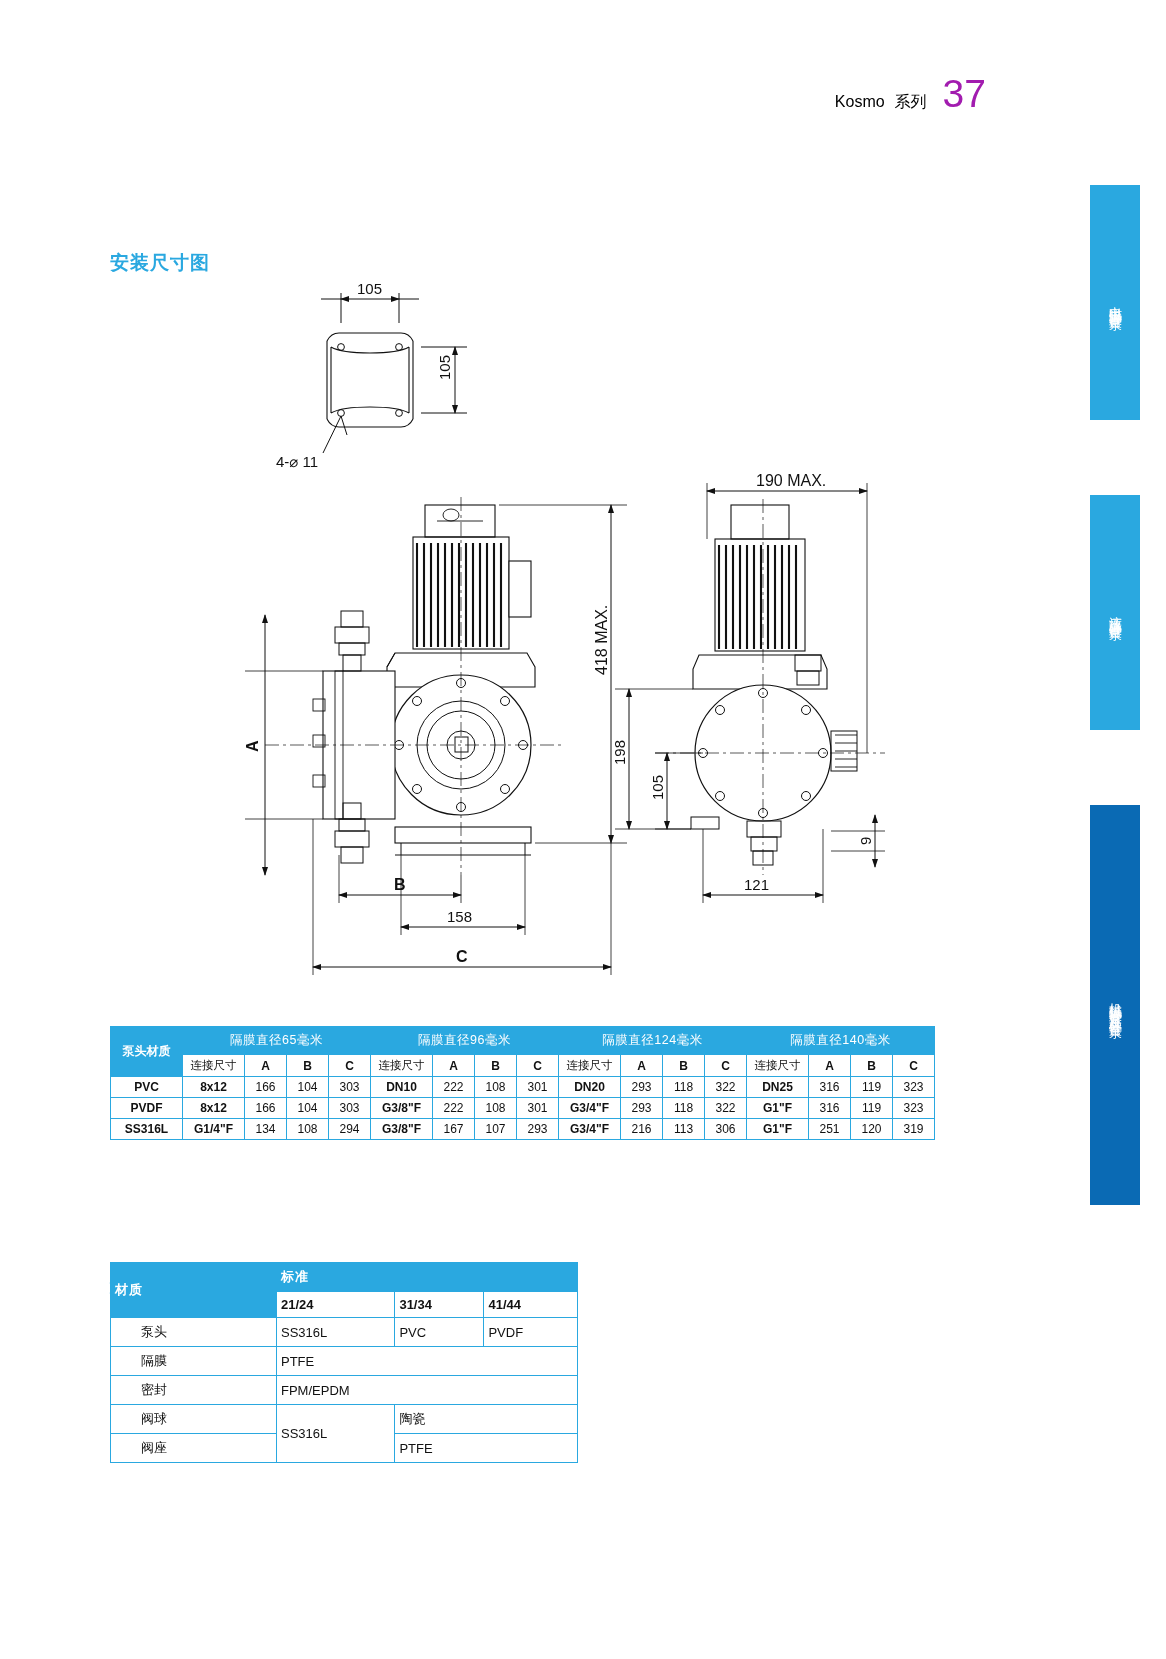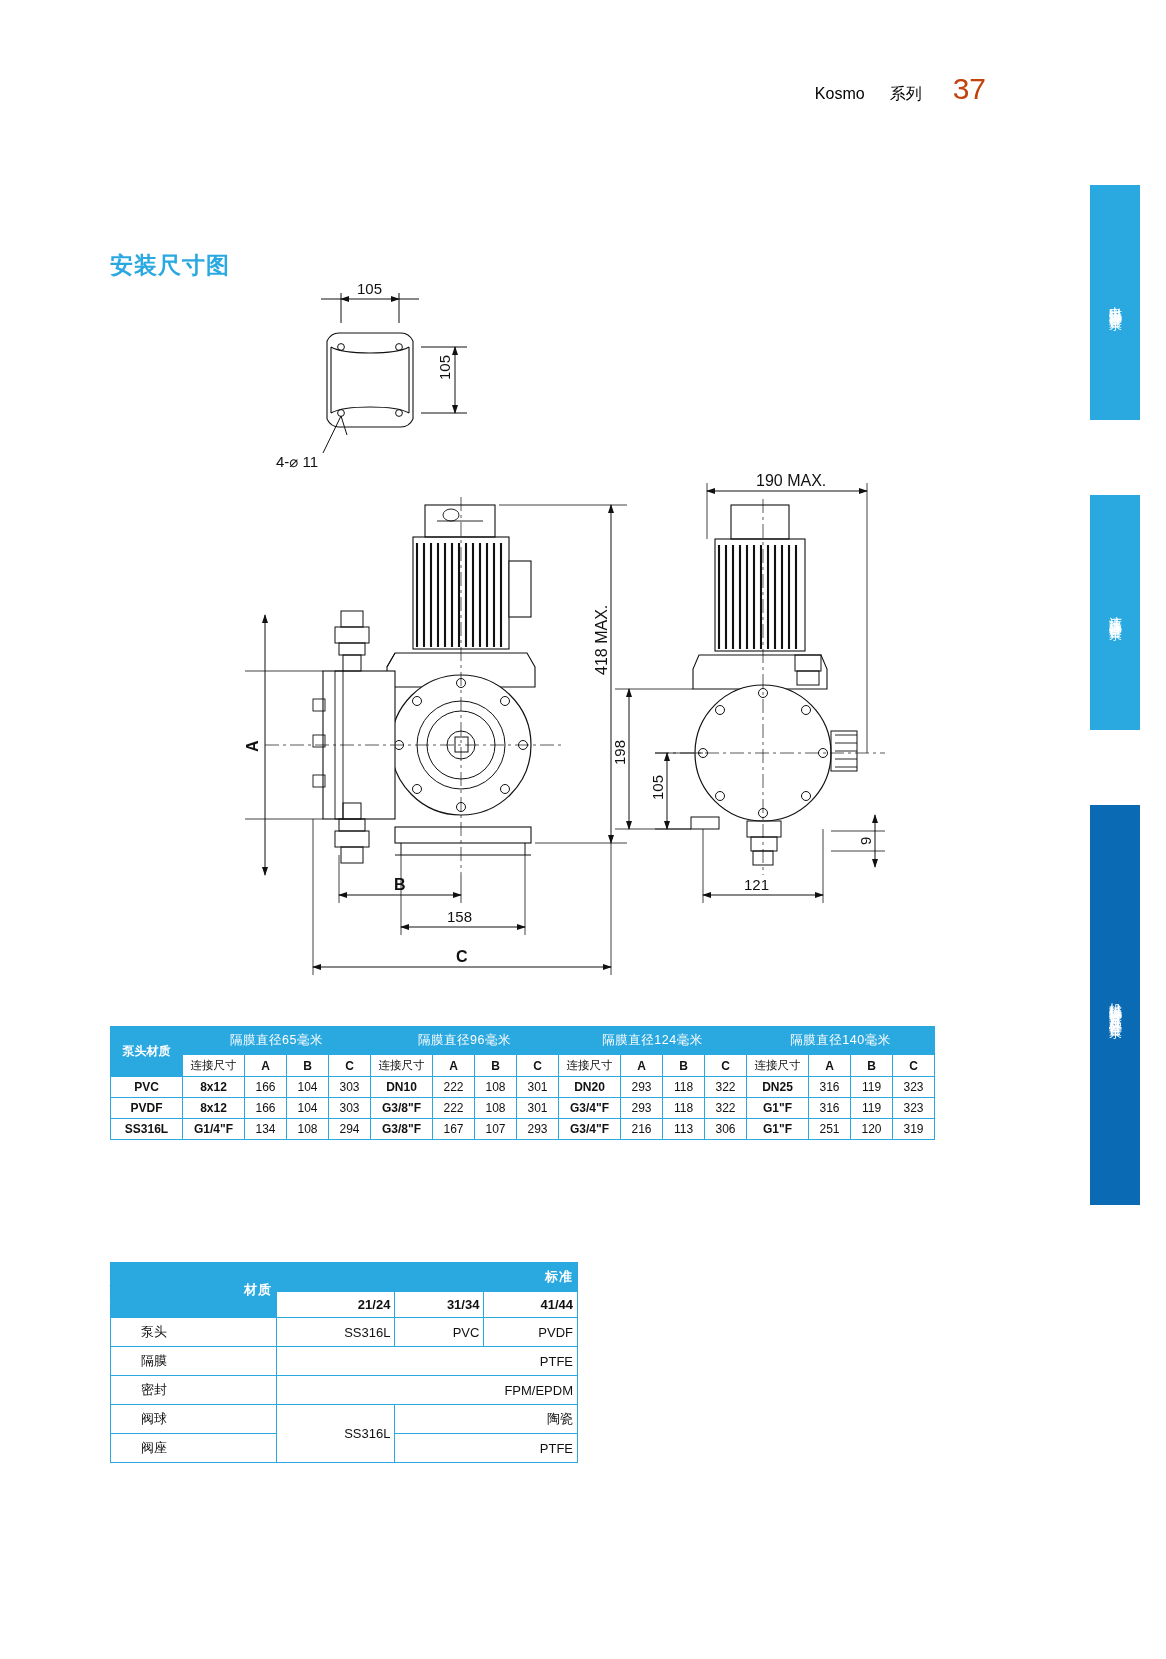--- a/index.html
+++ b/index.html
@@ -9,23 +9,23 @@
     background: #ffffff;
     font-family: "Liberation Sans", sans-serif;
     position: relative;
     overflow: hidden;
   }
   .page { position: relative; width: 1166px; height: 1659px; }
 
   
   .header {
     position: absolute; top: 72px; right: 180px;
-    display: flex; align-items: baseline; gap: 25px;
-  }
-  .header .pageno { color: #c2410c; font-size: 30px; font-weight: 300; margin-left: 6px; }
+    display: flex; align-items: baseline; gap: 10px;
+  }
+  .header .pageno { color: #a21caf; font-size: 39px; font-weight: 300; margin-left: 6px; }
 
   
   .side-tabs { position: absolute; top: 185px; right: 26px; width: 50px; }
   .side-tab {
     width: 50px;
     color: #ffffff;
     font-size: 13px;
     letter-spacing: 2px;
     writing-mode: vertical-rl;
     text-orientation: upright;
@@ -34,21 +34,21 @@
     padding: 14px 0;
   }
   .side-tab.t1 { background: #2aa8e0; height: 235px; }
   .side-tab.t2 { background: #2aa8e0; height: 235px; margin-top: 75px; }
   .side-tab.t3 { background: #0a6ab4; height: 400px; margin-top: 75px; }
 
   
   .sec-title {
     position: absolute;
     color: #2aa8e0;
-    font-size: 23px;
+    font-size: 19px;
     font-weight: bold;
     letter-spacing: 1px;
   }
   #title-install { left: 110px; top: 250px; }
   #title-wetted  { left: 110px; top: 1272px; }
 
   
   .drawing { position: absolute; left: 95px; top: 275px; width: 830px; height: 730px; }
   .drawing svg { display: block; }
 
@@ -84,21 +84,21 @@
   
   .wet-table {
     position: absolute; left: 110px; top: 1262px;
     border-collapse: collapse;
     font-size: 13px;
     color: #111;
     width: 468px;
   }
   .wet-table td, .wet-table th {
     border: 1px solid #2aa8e0;
-    text-align: right;
+    text-align: left;
     padding: 5px 4px;
     font-weight: normal;
     background: #fff;
   }
   .wet-table th.head { background: #2aa8e0; color: #fff; font-weight: bold; letter-spacing: 1px; }
   .wet-table td.rowlabel { text-align: left; padding-left: 30px; width: 166px; }
   .wet-table td.std { font-weight: bold; }
 </style>
 </head>
 <body>

